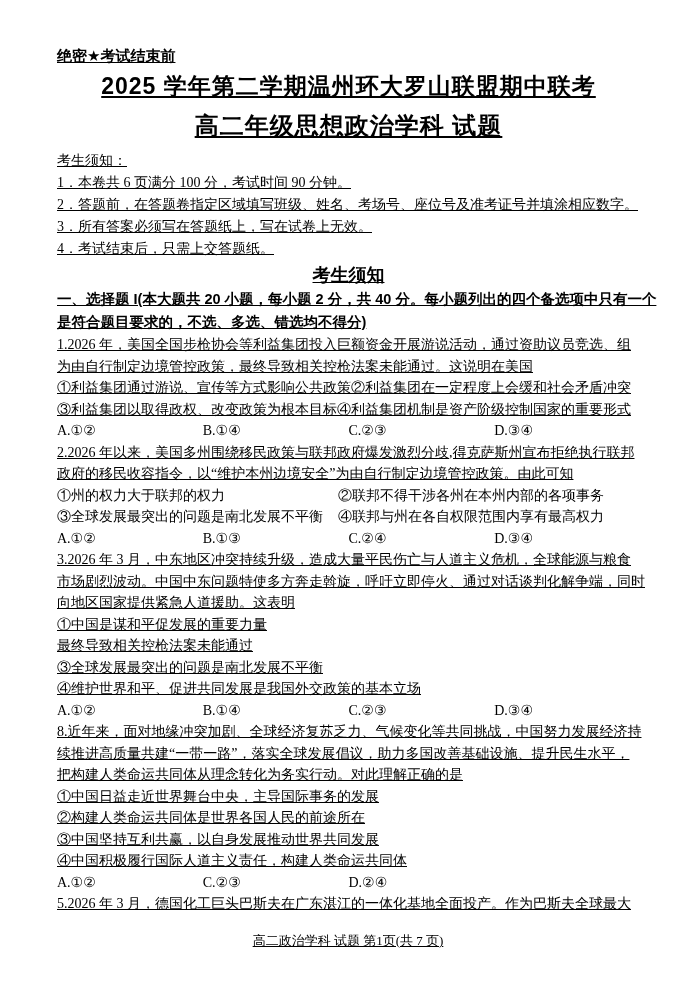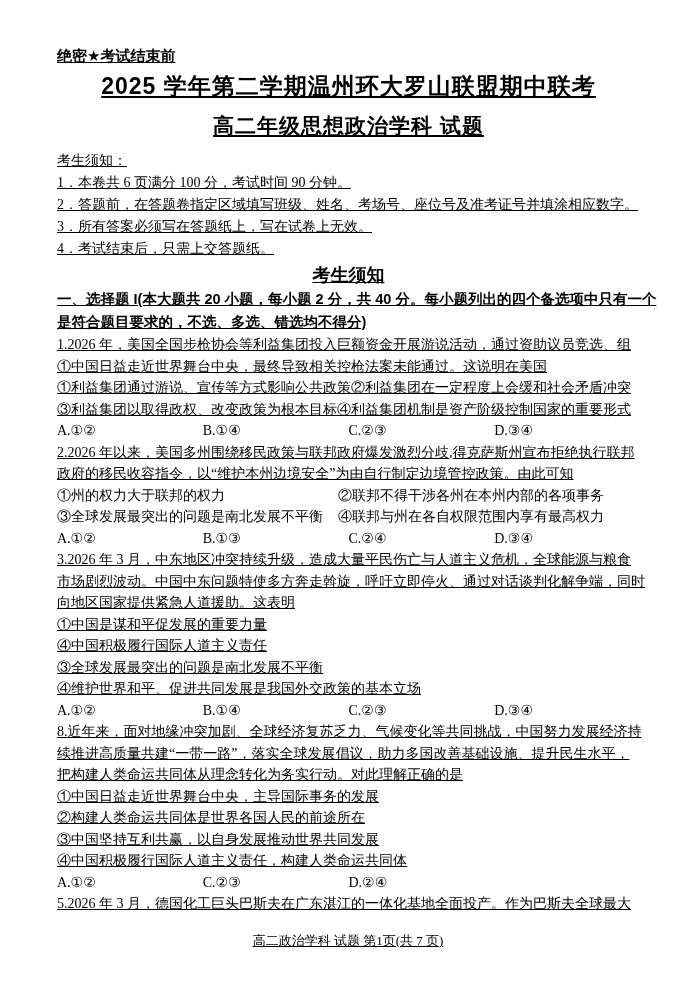--- a/index.html
+++ b/index.html
@@ -38,21 +38,21 @@
     font-weight: bold;
     font-size: 23px;
     line-height: 32px;
     letter-spacing: 1px;
   }
   .subtitle {
     margin-top: 10px;
     text-align: center;
     font-family: "Liberation Sans", "DejaVu Sans", sans-serif;
     font-weight: bold;
-    font-size: 21px;
+    font-size: 24px;
     line-height: 28px;
     letter-spacing: 1px;
   }
   .notice {
     margin-top: 10px;
     font-size: 14px;
     line-height: 22px;
   }
   .section-title {
     margin-top: 2px;
@@ -110,21 +110,21 @@
 
   <div class="part-heading">
     <div class="line">一、选择题 I(本大题共 20 小题，每小题 2 分，共 40 分。每小题列出的四个备选项中只有一个</div>
     <div class="line">是符合题目要求的，不选、多选、错选均不得分)</div>
   </div>
 
   <div class="qbody">
 
     <div>
       <div class="line">1.2026 年，美国全国步枪协会等利益集团投入巨额资金开展游说活动，通过资助议员竞选、组</div>
-      <div class="line">①中国日益走近世界舞台中央，最终导致相关控枪法案未能通过。这说明在美国</div>
+      <div class="line">为由自行制定边境管控政策，最终导致相关控枪法案未能通过。这说明在美国</div>
       <div class="line">①利益集团通过游说、宣传等方式影响公共政策②利益集团在一定程度上会缓和社会矛盾冲突</div>
       <div class="line">③利益集团以取得政权、改变政策为根本目标④利益集团机制是资产阶级控制国家的重要形式</div>
       <div class="choices">
         <span>A.①②</span>
         <span>B.①④</span>
         <span>C.②③</span>
         <span>D.③④</span>
       </div>
     </div>
 
@@ -145,21 +145,21 @@
         <span>C.②④</span>
         <span>D.③④</span>
       </div>
     </div>
 
     <div>
       <div class="line">3.2026 年 3 月，中东地区冲突持续升级，造成大量平民伤亡与人道主义危机，全球能源与粮食</div>
       <div class="line">市场剧烈波动。中国中东问题特使多方奔走斡旋，呼吁立即停火、通过对话谈判化解争端，同时</div>
       <div class="line">向地区国家提供紧急人道援助。这表明</div>
       <div class="line">①中国是谋和平促发展的重要力量</div>
-      <div class="line">④中国积极履行国际人道主义责任</div>
+      <div class="line">最终导致相关控枪法案未能通过</div>
       <div class="line">③全球发展最突出的问题是南北发展不平衡</div>
       <div class="line">④维护世界和平、促进共同发展是我国外交政策的基本立场</div>
       <div class="choices">
         <span>A.①②</span>
         <span>B.①④</span>
         <span>C.②③</span>
         <span>D.③④</span>
       </div>
     </div>
 

